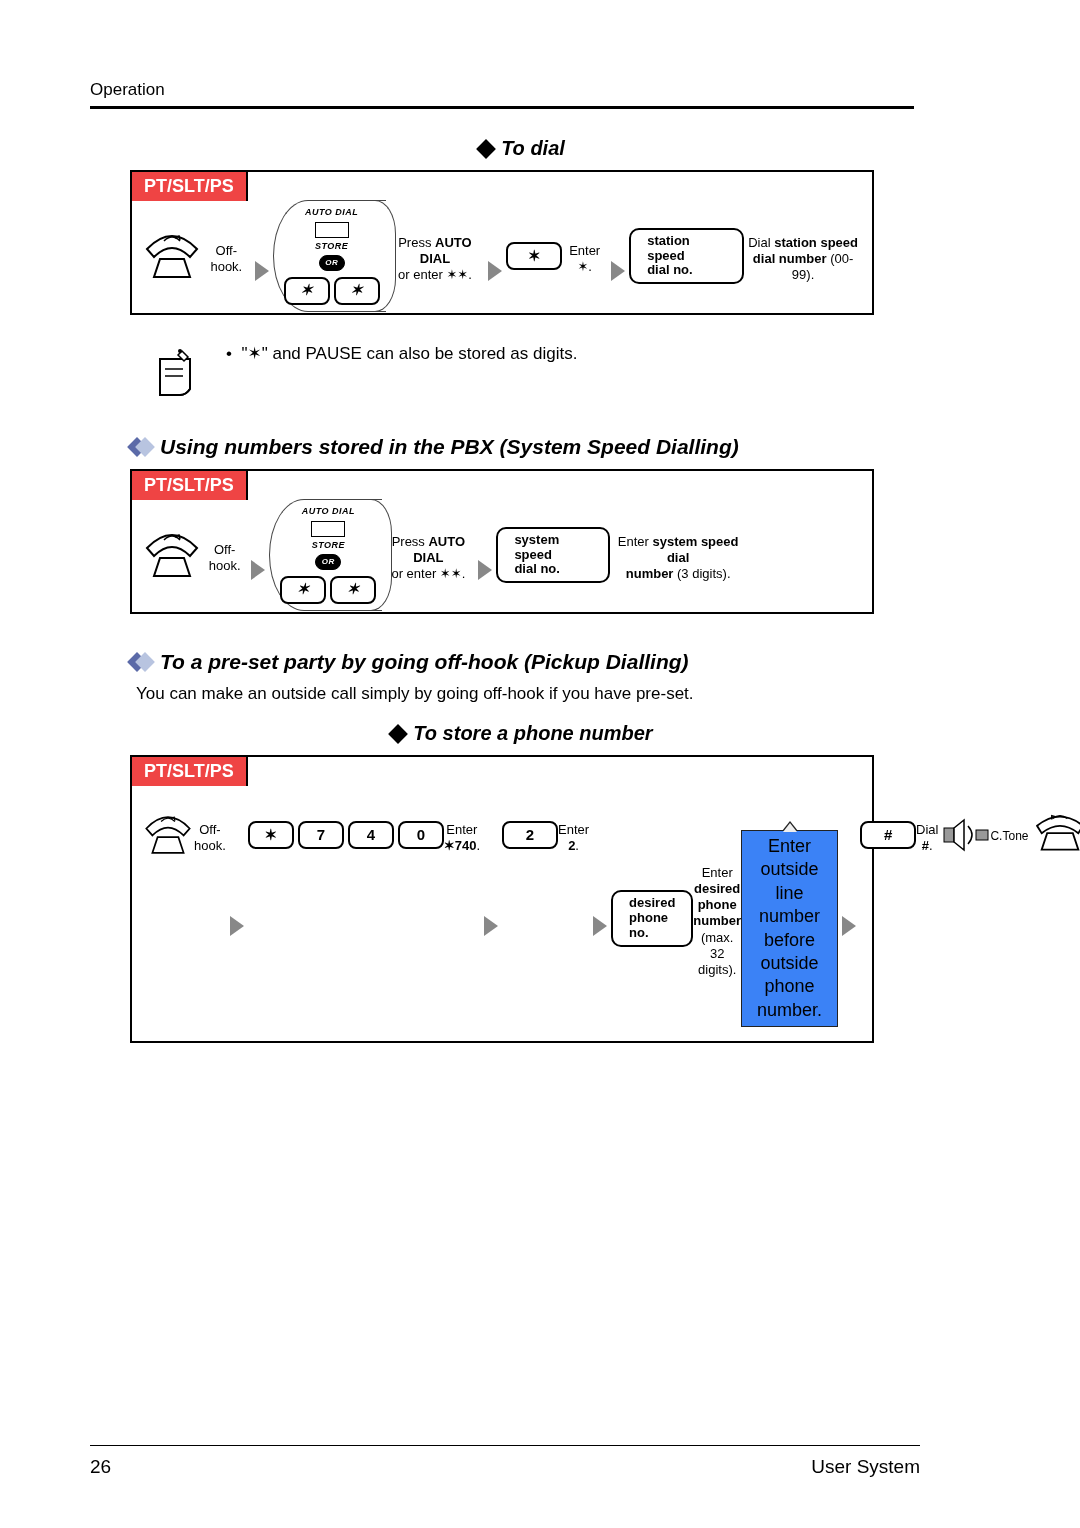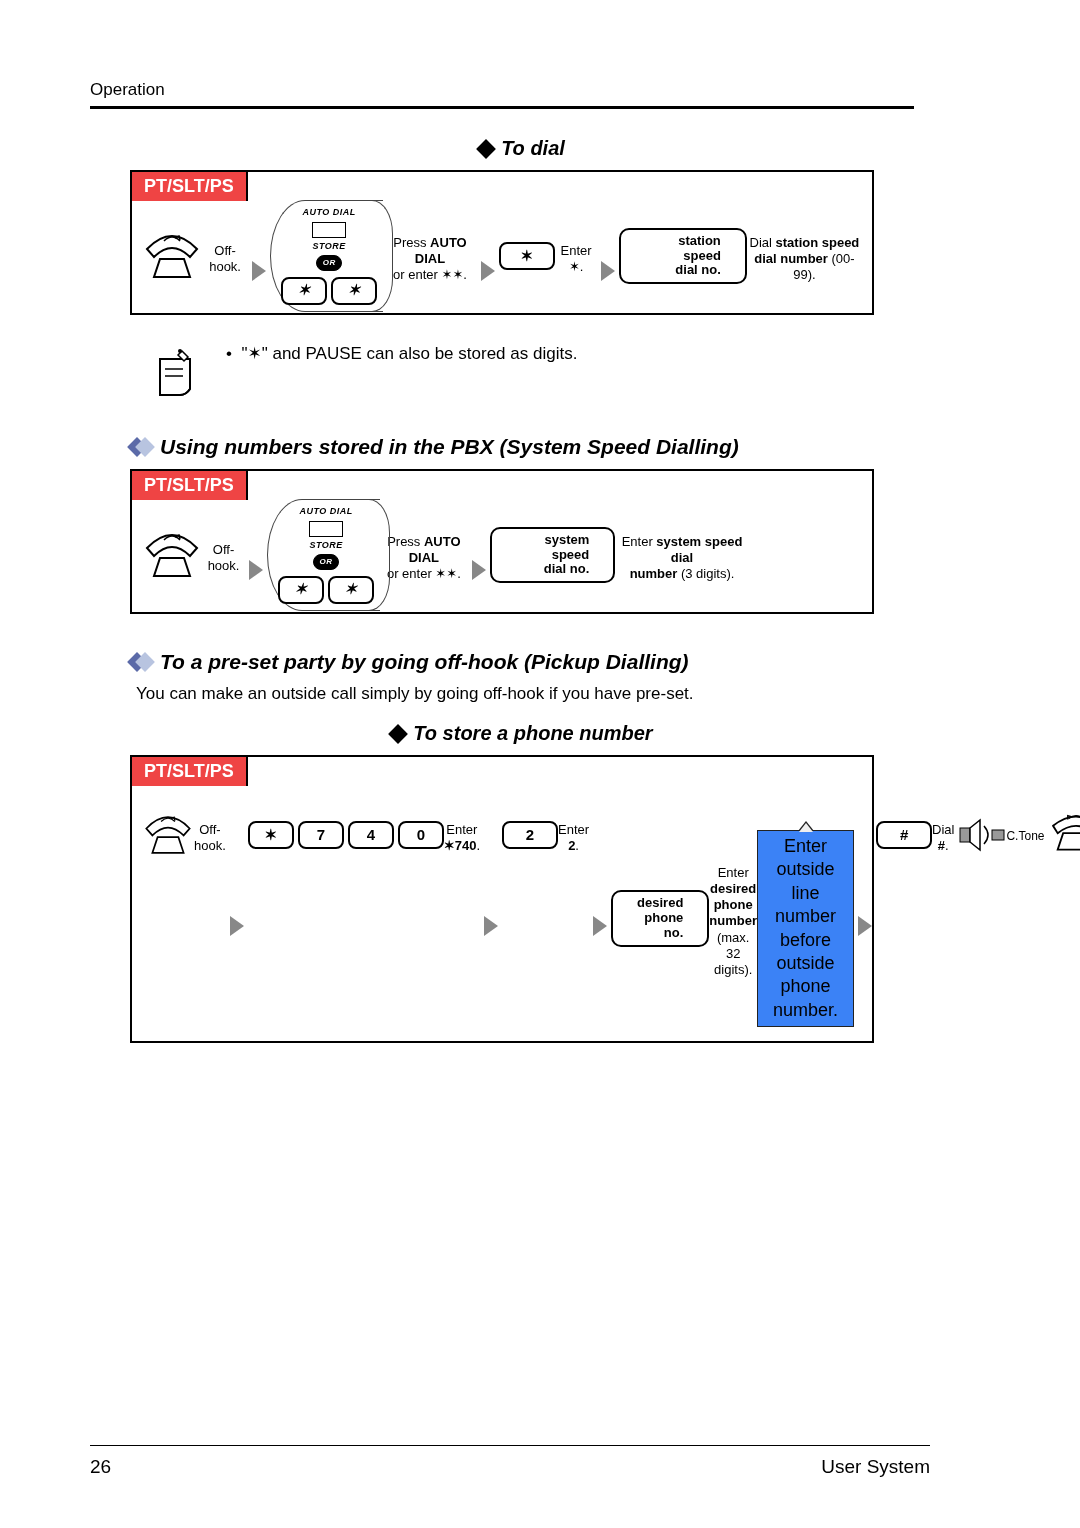--- a/index.html
+++ b/index.html
@@ -149,24 +149,24 @@
     width: 32px; height: 14px; border: 1.5px solid #000;
   }
   .or-pill {
     width: 24px; height: 14px; border: 1.5px solid #000; border-radius: 8px;
     font-size: 8px; font-weight: bold; display:flex;align-items:center;justify-content:center;
     background: #000; color: #fff;
   }
   .rounded-box {
     border: 2px solid #000;
     border-radius: 10px;
-    padding: 4px 24px;
+    padding: 4px 16px;
     font-size: 13px;
     font-weight: bold;
-    text-align: right;
+    text-align: left;
     line-height: 1.15;
     background: #fff;
   }
   .note-row {
     display: flex;
     gap: 20px;
     margin: 28px 40px 0 60px;
     align-items: flex-start;
     font-size: 17px;
   }
@@ -201,21 +201,21 @@
     position: absolute;
     top: -8px; left: 41px;
     border-left: 7px solid transparent;
     border-right: 7px solid transparent;
     border-bottom: 9px solid #efefef;
   }
   .ctone-label { font-size: 12px; margin-top: 2px; }
   .footer {
     position: absolute;
     bottom: 50px;
-    left: 90px; right: 74px;
+    left: 90px; right: 84px;
   }
   .footer-rule {
     border: none; border-top: 1.5px solid #000; margin: 0 0 10px 0;
   }
   .footer-row {
     display: flex; justify-content: space-between; font-size: 19px;
   }
   b.inline { font-weight: bold; }
 </style>
 </head>

